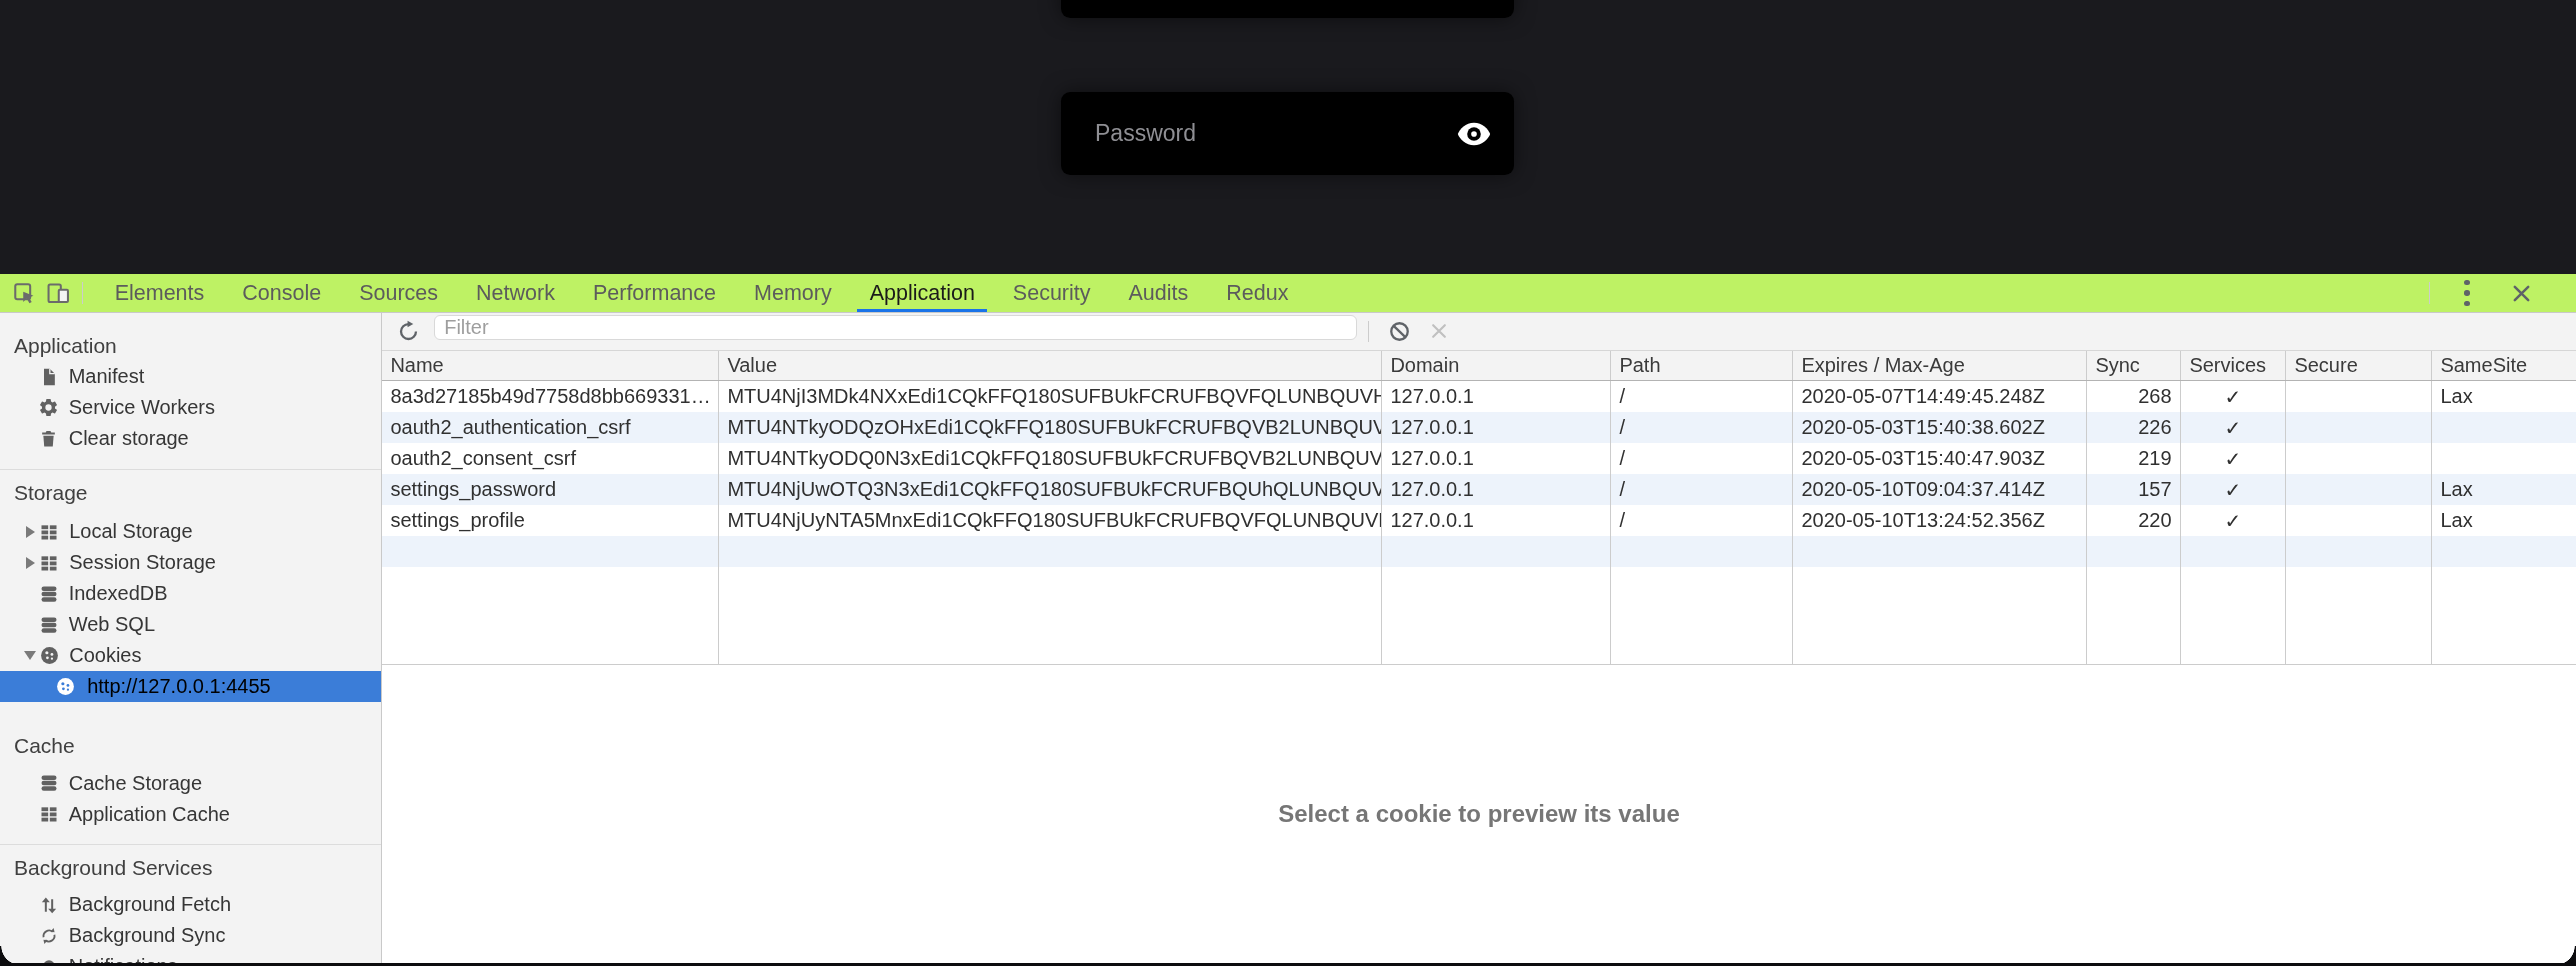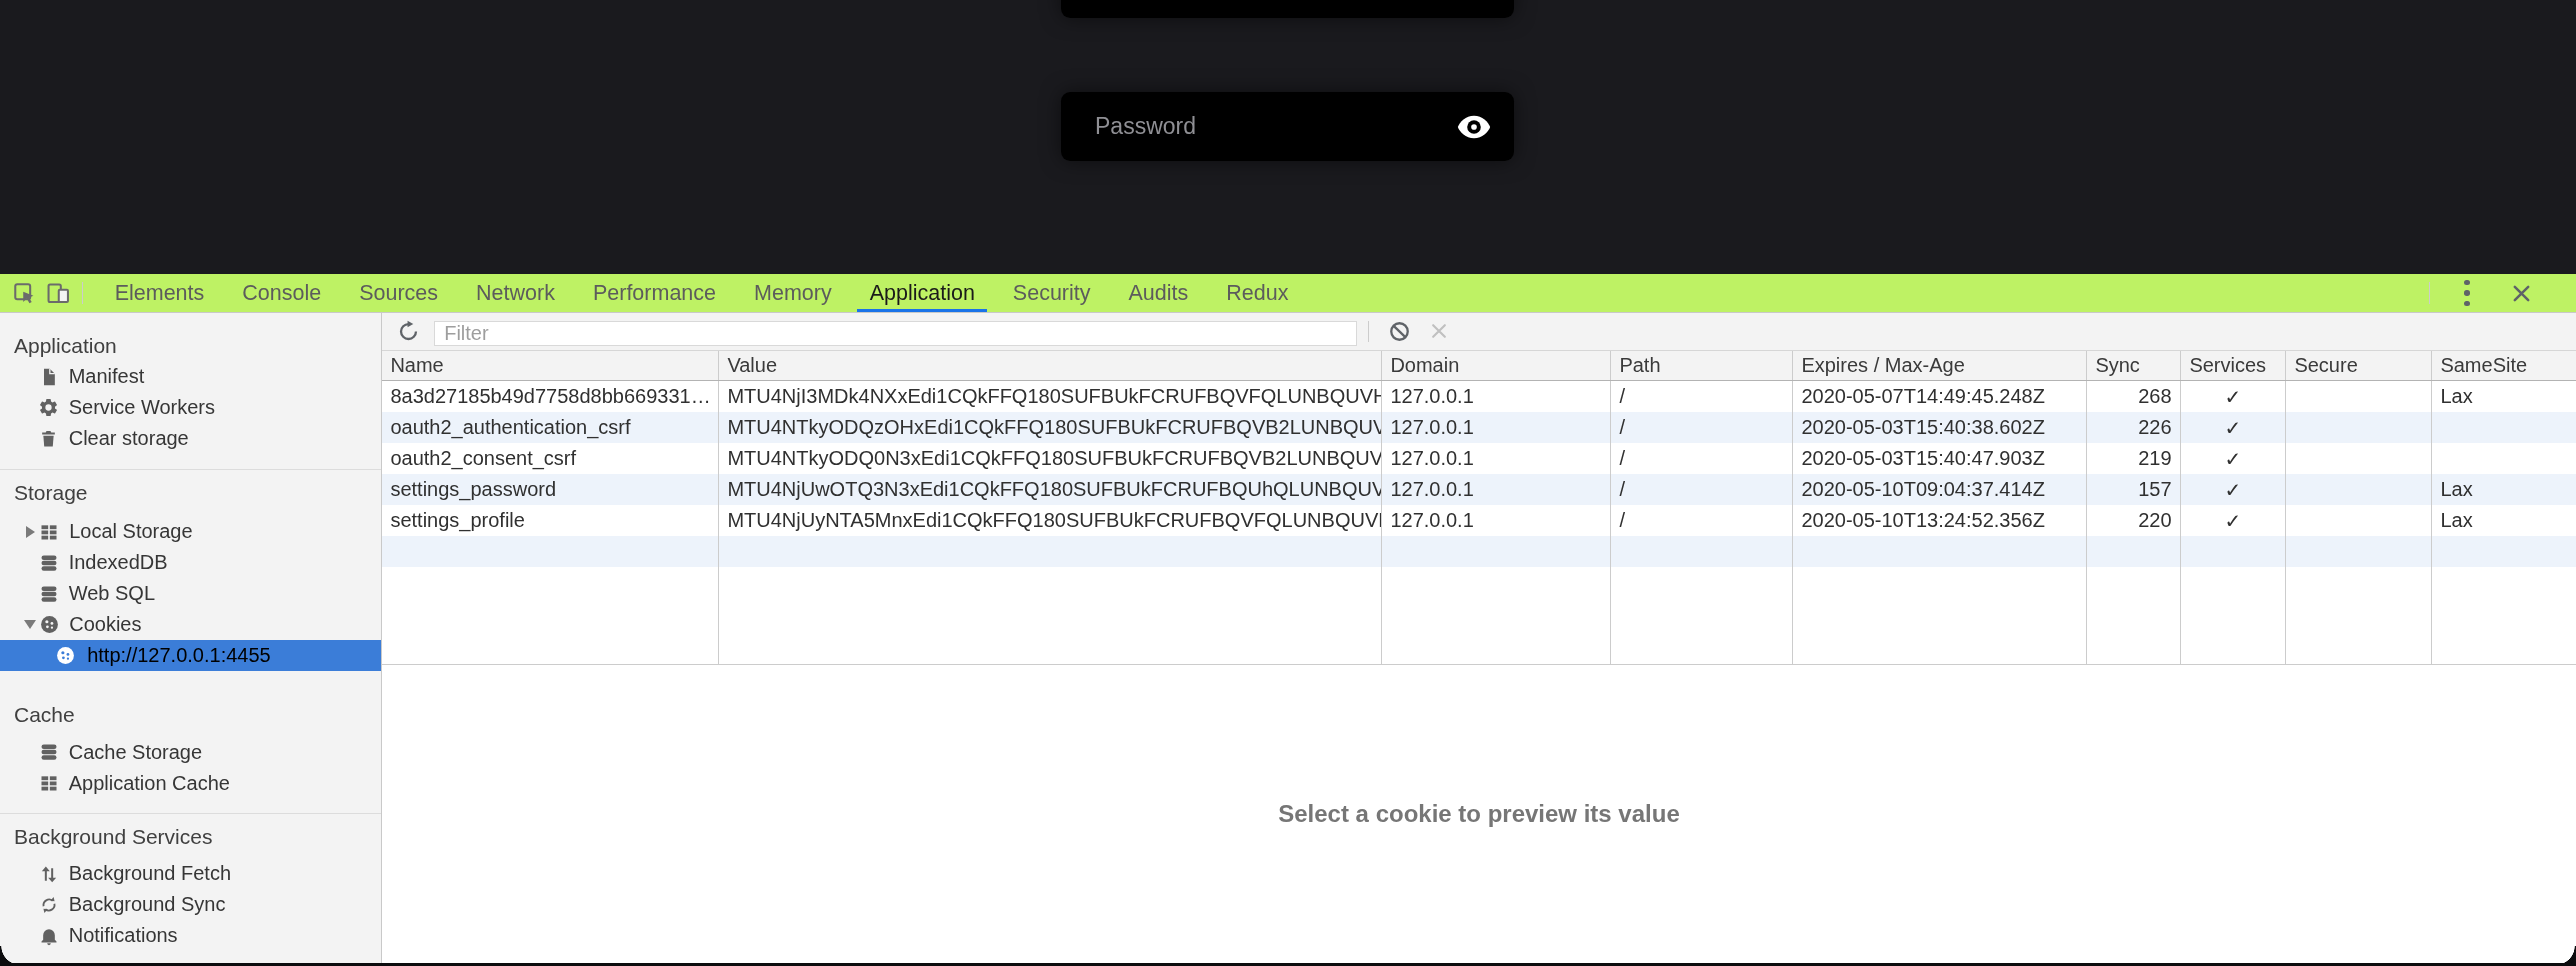--- a/index.html
+++ b/index.html
@@ -5,21 +5,21 @@
   * { box-sizing: border-box; }
   html,body { margin:0; padding:0; background:#0c0c0e; }
   body { font-family:"Liberation Sans", sans-serif; }
   .screen { position:relative; width:2576px; height:966px; overflow:hidden; background:#f3f3f3; }
 
   
   .webpage { position:absolute; top:0; left:0; width:2576px; height:274px; background:#1a1a1e; }
   .dark-box { position:absolute; left:1061px; width:453px; background:#000; border-radius:9.2px;
               box-shadow:0 0 20px rgba(0,0,0,.5); }
   .box-top { top:-26px; height:44px; }
-  .box-pass { top:92px; height:69px; display:flex; align-items:center; }
+  .box-pass { top:92px; height:83px; display:flex; align-items:center; }
   .pass-input { flex:1; background:transparent; border:none; outline:none; color:#cfcfd4;
                 font-size:23px; margin-left:32px; font-family:"Liberation Sans",sans-serif; }
   .pass-input::placeholder { color:#8f8f94; }
   .eye-wrap { margin-right:23px; display:flex; align-items:center; }
 
   
   .devtools { position:absolute; top:274px; left:0; width:2576px; height:692px;
               display:flex; flex-direction:column; background:#f3f3f3; }
 
   
@@ -58,22 +58,22 @@
   .side-divider { height:0.8px; background:#dcdcdc; }
   .side-item.selected { background:#3b7dd8; color:#000000; padding-left:55px; }
   .side-item.selected .lbl { margin-left:10.7px; }
   .sicon { display:flex; align-items:center; justify-content:center; width:21.5px; height:21.5px; }
 
   
   .main { flex:1; background:#fff; display:flex; flex-direction:column; min-width:0; }
   .cookie-toolbar { height:38px; min-height:38px; background:#f3f3f3; border-bottom:0.8px solid #d6d6d6;
                     position:relative; }
   .refresh-btn { position:absolute; left:15.3px; top:7px; width:23px; height:23px; }
-  .filter-input { position:absolute; left:52px; top:8px; width:923px; height:25px;
-                  border:0.8px solid #d9d9d9; border-radius:0; background:#fff;
+  .filter-input { position:absolute; left:52px; top:2px; width:923px; height:25px;
+                  border:0.8px solid #d9d9d9; border-radius:6px; background:#fff;
                   font-size:20px; color:#333; padding:0 9.2px; outline:none;
                   font-family:"Liberation Sans",sans-serif; }
   .filter-input::placeholder { color:#9e9e9e; }
   .tool-div { position:absolute; left:986px; top:7.7px; width:0.8px; height:21.5px; background:#ccc; }
   .block-btn { position:absolute; left:1006px; top:7px; width:23px; height:23px; }
   .clearx-btn { position:absolute; left:1047px; top:8.4px; width:20px; height:20px; }
 
   .grid-row { display:grid; grid-template-columns:337px 663px 229px 182px 294px 94px 105px 146px 144px; }
   .cell { border-right:0.8px solid #ccc; padding:0 8.4px; display:flex; align-items:center;
           font-size:20px; color:#303030; height:31px; white-space:nowrap; overflow:hidden; }
@@ -207,20 +207,36 @@
                 <rect x="13" y="4" width="8" height="4.6"></rect>
               <rect x="3" y="10.2" width="8" height="4.6"></rect>
                 <rect x="13" y="10.2" width="8" height="4.6"></rect>
               <rect x="3" y="16.4" width="8" height="4.6"></rect>
                 <rect x="13" y="16.4" width="8" height="4.6"></rect>
             </svg>
           </span>
           <span class="lbl">Local Storage</span>
         </div>
 
+        <div class="side-item pl-tree">
+          <span class="twisty">
+              <span class="tri-right"></span>
+            </span>
+          <span class="sicon">
+            <svg width="20" height="20" viewBox="0 0 24 24" fill="#616161">
+              <rect x="3" y="4" width="8" height="4.6"></rect>
+                <rect x="13" y="4" width="8" height="4.6"></rect>
+              <rect x="3" y="10.2" width="8" height="4.6"></rect>
+                <rect x="13" y="10.2" width="8" height="4.6"></rect>
+              <rect x="3" y="16.4" width="8" height="4.6"></rect>
+                <rect x="13" y="16.4" width="8" height="4.6"></rect>
+            </svg>
+          </span>
+          <span class="lbl">Session Storage</span>
+        </div>
 
         <div class="side-item pl-item">
           <span class="sicon">
             <svg width="20" height="20" viewBox="0 0 24 24" fill="#616161">
               <rect x="3" y="3" width="18" height="5.4" rx="2.7"></rect>
               <rect x="3" y="9.4" width="18" height="5.4" rx="2.7"></rect>
               <rect x="3" y="15.8" width="18" height="5.4" rx="2.7"></rect>
             </svg>
           </span>
           <span class="lbl">IndexedDB</span>

